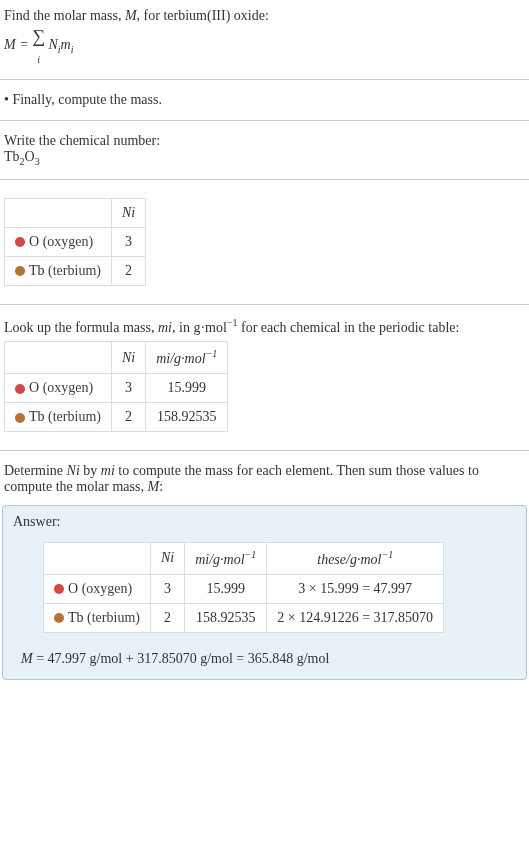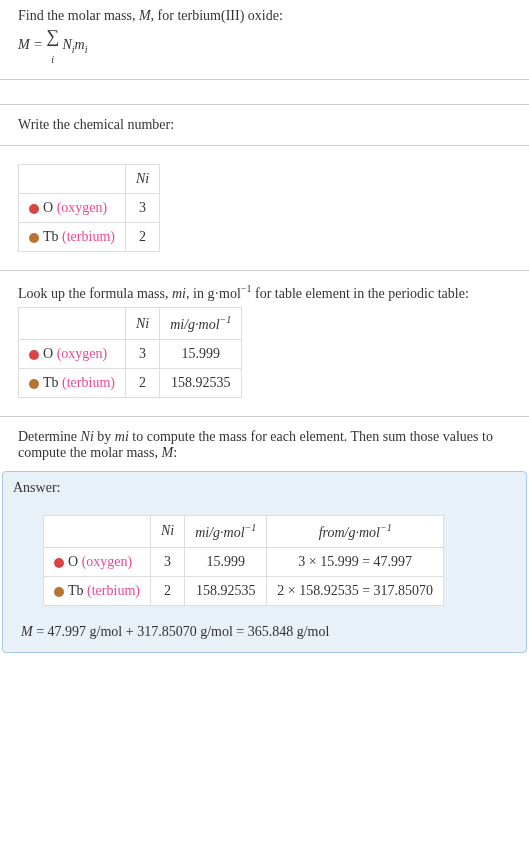--- a/index.html
+++ b/index.html
@@ -9,21 +9,21 @@
     }
     body {
       font-family: Georgia, 'Times New Roman', serif;
       font-size: 14px;
       color: #333;
       background: #fff;
       width: 529px;
       padding: 4px 0;
     }
     .section {
-      padding: 4px 18px;
+      padding: 4px 4px;
     }
     .divider {
       border-top: 1px solid #ccc;
       margin: 8px 0;
     }
     .formula {
       font-style: italic;
       padding: 2px 0;
     }
     .formula .sigma {
@@ -57,21 +57,21 @@
       margin-right: 4px;
       vertical-align: middle;
     }
     .dot-o {
       background: #d94545;
     }
     .dot-tb {
       background: #b87333;
     }
     .elem-name {
-      color: #ec4899;
+      color: #404040;
       margin-top: 28px;
     }
     .chem-sub {
       font-size: 10px;
       vertical-align: sub;
     }
     .super {
       font-size: 10px;
       vertical-align: super;
     }
@@ -79,21 +79,21 @@
       border: 1px solid #a8c8e8;
       background: #e8f0f8;
       border-radius: 4px;
       padding: 8px 10px;
       margin: 6px 2px;
     }
     .answer-box table {
       background: #fff;
     }
     .answer-label {
-      margin-bottom: 19px;
+      margin-bottom: 12px;
     }
     .mass-result {
       padding: 12px 0 4px 8px;
       font-style: italic;
     }
     .ital {
       font-style: italic;
     }
   </style>
 </head>
@@ -102,26 +102,30 @@
 <div class="section">
   <span>Find the molar mass, </span><span class="ital">M</span><span>, for terbium(III) oxide:</span>
   <div class="formula">
     <span class="ital">M</span> = <span style="display:inline-block; text-align:center; vertical-align:middle;"><span class="sigma">∑</span><br><span class="sub">i</span></span> <span><span class="ital">N<span class="sub">i</span>m<span class="sub">i</span></span></span>
   </div>
 </div>
 
 <div class="divider"></div>
 
 <div class="section">
+  <div>• Finally, compute the mass.</div>
 </div>
 
 <div class="divider"></div>
 
 <div class="section">
   <div>Write the chemical number:</div>
+  <div>
+    <span>Tb</span><span class="chem-sub">2</span><span>O</span><span class="chem-sub">3</span>
+  </div>
 </div>
 
 <div class="divider"></div>
 
 <div class="section">
   <table>
     <tbody>
         <tr>
       <th></th>
       <th><span class="ital">N<span class="sub">i</span></span></th>
@@ -135,21 +139,21 @@
       <td>2</td>
     </tr>
   </tbody>
     </table>
 </div>
 
 <div class="divider"></div>
 
 <div class="section">
   <div>
-    <span>Look up the formula mass, </span><span class="ital">m<span class="sub">i</span></span><span>, in g·mol</span><span class="super">−1</span><span> for table element in the periodic table:</span>
+    <span>Look up the formula mass, </span><span class="ital">m<span class="sub">i</span></span><span>, in g·mol</span><span class="super">−1</span><span> for each chemical in the periodic table:</span>
   </div>
   <table>
     <tbody>
         <tr>
       <th></th>
       <th><span class="ital">N<span class="sub">i</span></span></th>
       <th><span class="ital">m<span class="sub">i</span></span><span>/g·mol</span><span class="super">−1</span></th>
     </tr>
     <tr>
       <td class="element-cell"><span class="dot dot-o"></span><span>O</span> <span class="elem-name">(oxygen)</span></td>
@@ -174,32 +178,32 @@
 </div>
 
 <div class="answer-box">
   <div class="answer-label">Answer:</div>
   <table style="margin-left:30px;">
     <tbody>
         <tr>
       <th></th>
       <th><span class="ital">N<span class="sub">i</span></span></th>
       <th><span class="ital">m<span class="sub">i</span></span><span>/g·mol</span><span class="super">−1</span></th>
-      <th><span>from/g·mol</span><span class="super">−1</span></th>
+      <th><span>these/g·mol</span><span class="super">−1</span></th>
     </tr>
     <tr>
       <td class="element-cell"><span class="dot dot-o"></span><span>O</span> <span class="elem-name">(oxygen)</span></td>
       <td>3</td>
       <td>15.999</td>
       <td>3 × 15.999 = 47.997</td>
     </tr>
     <tr>
       <td class="element-cell"><span class="dot dot-tb"></span><span>Tb</span> <span class="elem-name">(terbium)</span></td>
       <td>2</td>
       <td>158.92535</td>
-      <td>2 × 158.92535 = 317.85070</td>
+      <td>2 × 124.91226 = 317.85070</td>
     </tr>
   </tbody>
     </table>
   <div class="mass-result">
     <span class="ital">M</span><span style="font-style:normal;"> = 47.997 g/mol + 317.85070 g/mol = 365.848 g/mol</span>
   </div>
 </div>
 
 </body></html>

